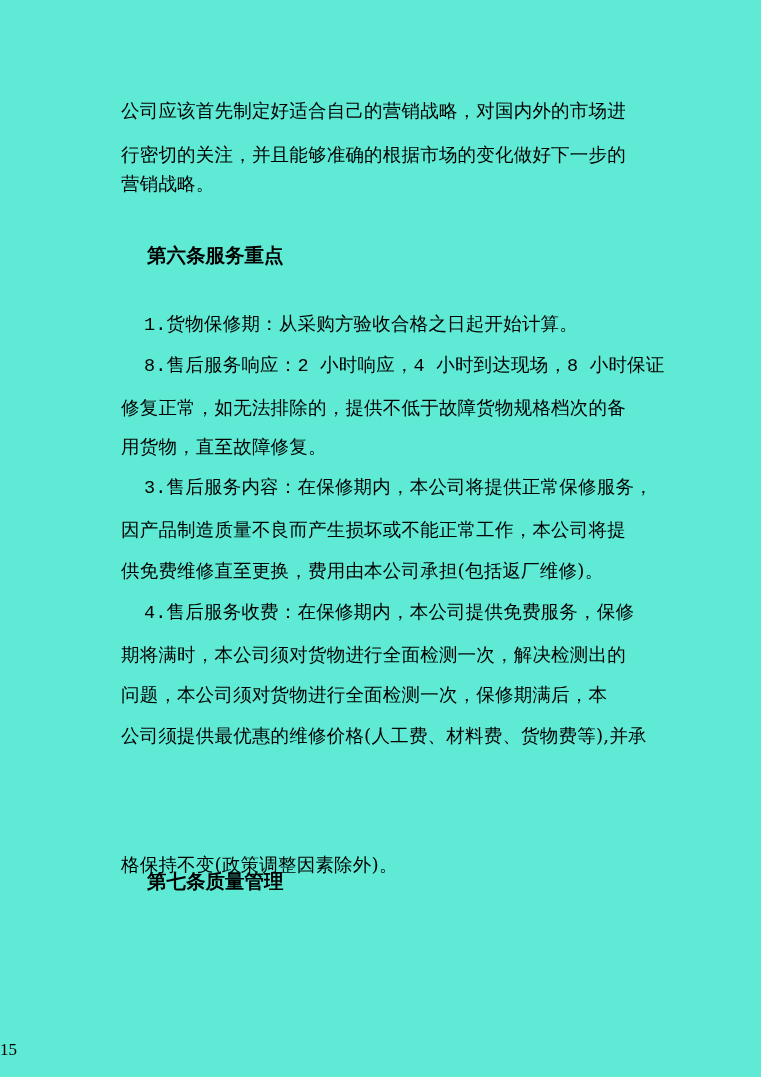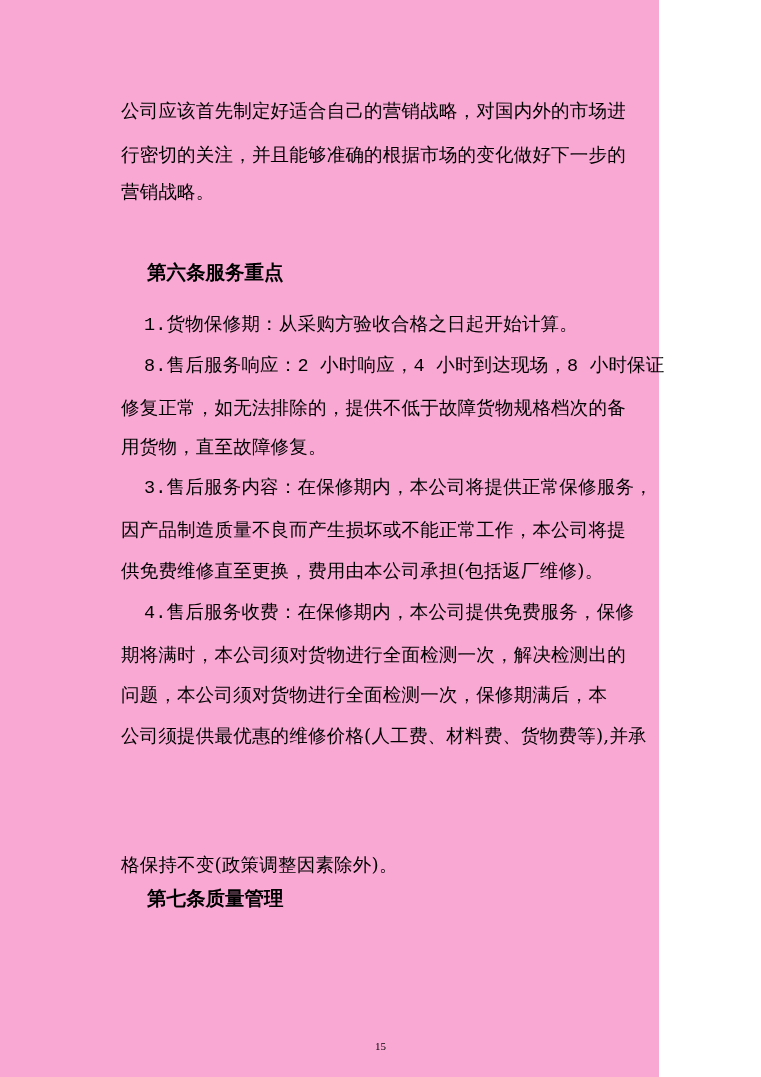--- a/index.html
+++ b/index.html
@@ -1,32 +1,32 @@
 <!DOCTYPE html>
 <html><head>
   <meta charset="utf-8">
   <style>
     html, body { margin: 0; padding: 0; background: #ffffff; }
     body { width: 761px; height: 1077px; position: relative; overflow: hidden;
            font-family: "DejaVu Serif", "Liberation Serif", serif; color: #000; }
-    .page { position: absolute; left: 0; top: 0; width: 659px; height: 1077px; background: #f9a8d4; }
+    .page { position: absolute; left: 0; top: 0; width: 761px; height: 1077px; background: #5eead4; }
     .line { position: absolute; left: 121px; font-size: 18.5px; line-height: 24px; white-space: nowrap; letter-spacing: 0.2px; }
     .indent { left: 144px; font-family: Liberation Mono, monospace; }
     .heading { position: absolute; left: 147px; font-size: 19.5px; font-weight: bold; line-height: 26px; white-space: nowrap;
-               font-family: "DejaVu Sans", "Liberation Sans", sans-serif; margin-top: 17px; }
-    .pagenum { position: absolute; top: 1040px; left: 0; width: 761px; text-align: center; font-size: 11px;
+               font-family: "DejaVu Sans", "Liberation Sans", sans-serif; }
+    .pagenum { position: absolute; top: 1040px; left: 0; width: 761px; font-size: 17px;
                font-family: "Liberation Serif", serif; }
   </style>
 </head>
 <body>
 
 <div class="page">
   <div class="line" style="top:99px">公司应该首先制定好适合自己的营销战略，对国内外的市场进</div>
   <div class="line" style="top:143px">行密切的关注，并且能够准确的根据市场的变化做好下一步的</div>
-  <div class="line" style="top:180px">营销战略。</div>
+  <div class="line" style="top:172px">营销战略。</div>
 
   <div class="heading" style="top:243px">第六条服务重点</div>
 
   <div class="line indent" style="top:314px">1.货物保修期：从采购方验收合格之日起开始计算。</div>
   <div class="line indent" style="top:355px">8.售后服务响应：2 小时响应，4 小时到达现场，8 小时保证</div>
   <div class="line" style="top:435px">用货物，直至故障修复。</div>
   <div class="line" style="top:396px">修复正常，如无法排除的，提供不低于故障货物规格档次的备</div>
   <div class="line indent" style="top:477px">3.售后服务内容：在保修期内，本公司将提供正常保修服务，</div>
   <div class="line" style="top:559px">供免费维修直至更换，费用由本公司承担(包括返厂维修)。</div>
   <div class="line" style="top:518px">因产品制造质量不良而产生损坏或不能正常工作，本公司将提</div>

